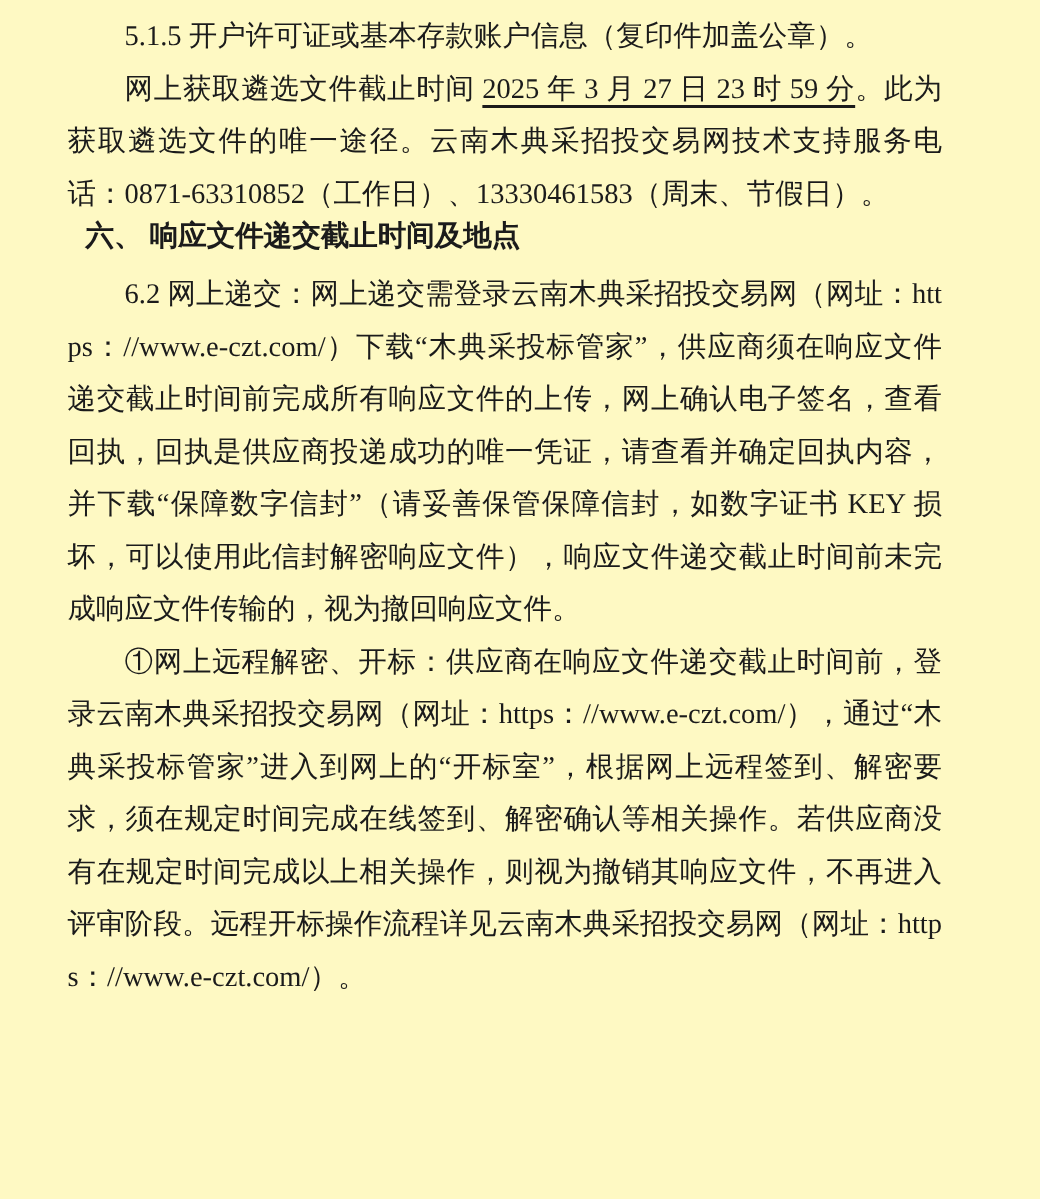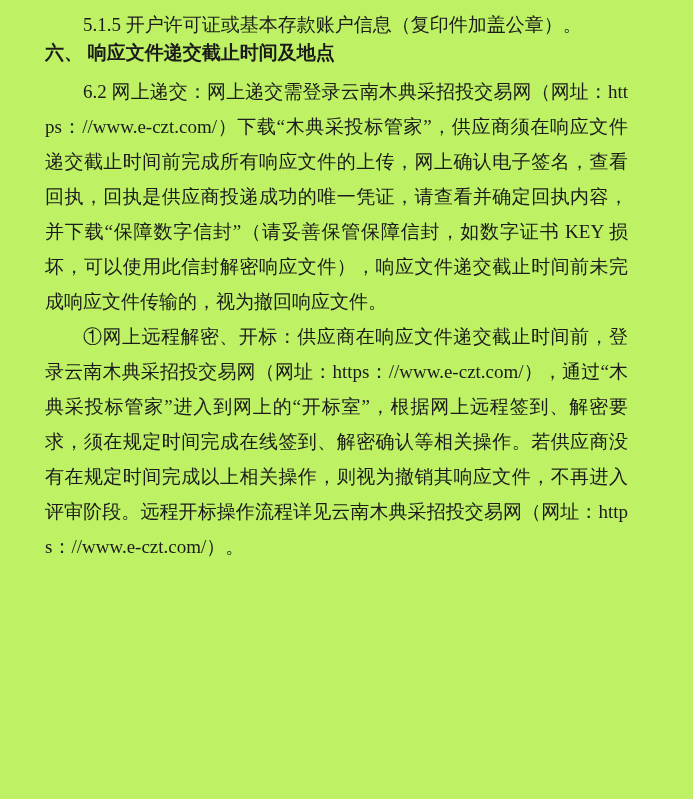--- a/index.html
+++ b/index.html
@@ -28,29 +28,30 @@
     text-align: justify;
     word-break: break-all;
   }
   .page p.body {
     text-indent: 2em;
     font-weight: normal;
   }
   .page p.heading {
     text-indent: 0;
     font-weight: bold;
-    margin: -7px 0 4px 0;
+    margin: -7px 0 4px 12px;
   }
   .u {
     text-decoration: underline;
     text-underline-offset: 5px;
     text-decoration-thickness: 1.5px;
   }
 </style>
 </head>
 <body>
 
-<div class="page" style="background: #bef264; padding-left: 45px;">
+<div class="page" style="background: #fef9c3; padding-left: 45px;">
     <p class="body" style="color: rgb(27, 27, 27);"><span>5.1.5 开户许可证或基本存款账户信息（复印件加盖公章）。</span></p>
+    <p class="body" style="color: rgb(27, 27, 27);"><span>网上获取遴选文件截止时间 </span><span class="u">2025 年 3 月 27 日 23 时 59 分</span><span>。此为获取遴选文件的唯一途径。云南木典采招投交易网技术支持服务电话：0871-63310852（工作日）、13330461583（周末、节假日）。</span></p>
     <p class="heading" style="color: rgb(27, 27, 27);"><span>六、 响应文件递交截止时间及地点</span></p>
     <p class="body" style="color: rgb(27, 27, 27);"><span>6.2 网上递交：网上递交需登录云南木典采招投交易网（网址：https：//www.e-czt.com/）下载“木典采投标管家”，供应商须在响应文件递交截止时间前完成所有响应文件的上传，网上确认电子签名，查看回执，回执是供应商投递成功的唯一凭证，请查看并确定回执内容，并下载“保障数字信封”（请妥善保管保障信封，如数字证书 KEY 损坏，可以使用此信封解密响应文件），响应文件递交截止时间前未完成响应文件传输的，视为撤回响应文件。</span></p>
     <p class="body" style="color: rgb(27, 27, 27);"><span>①网上远程解密、开标：供应商在响应文件递交截止时间前，登录云南木典采招投交易网（网址：https：//www.e-czt.com/），通过“木典采投标管家”进入到网上的“开标室”，根据网上远程签到、解密要求，须在规定时间完成在线签到、解密确认等相关操作。若供应商没有在规定时间完成以上相关操作，则视为撤销其响应文件，不再进入评审阶段。远程开标操作流程详见云南木典采招投交易网（网址：https：//www.e-czt.com/）。</span></p>
   </div>
 
 </body></html>

